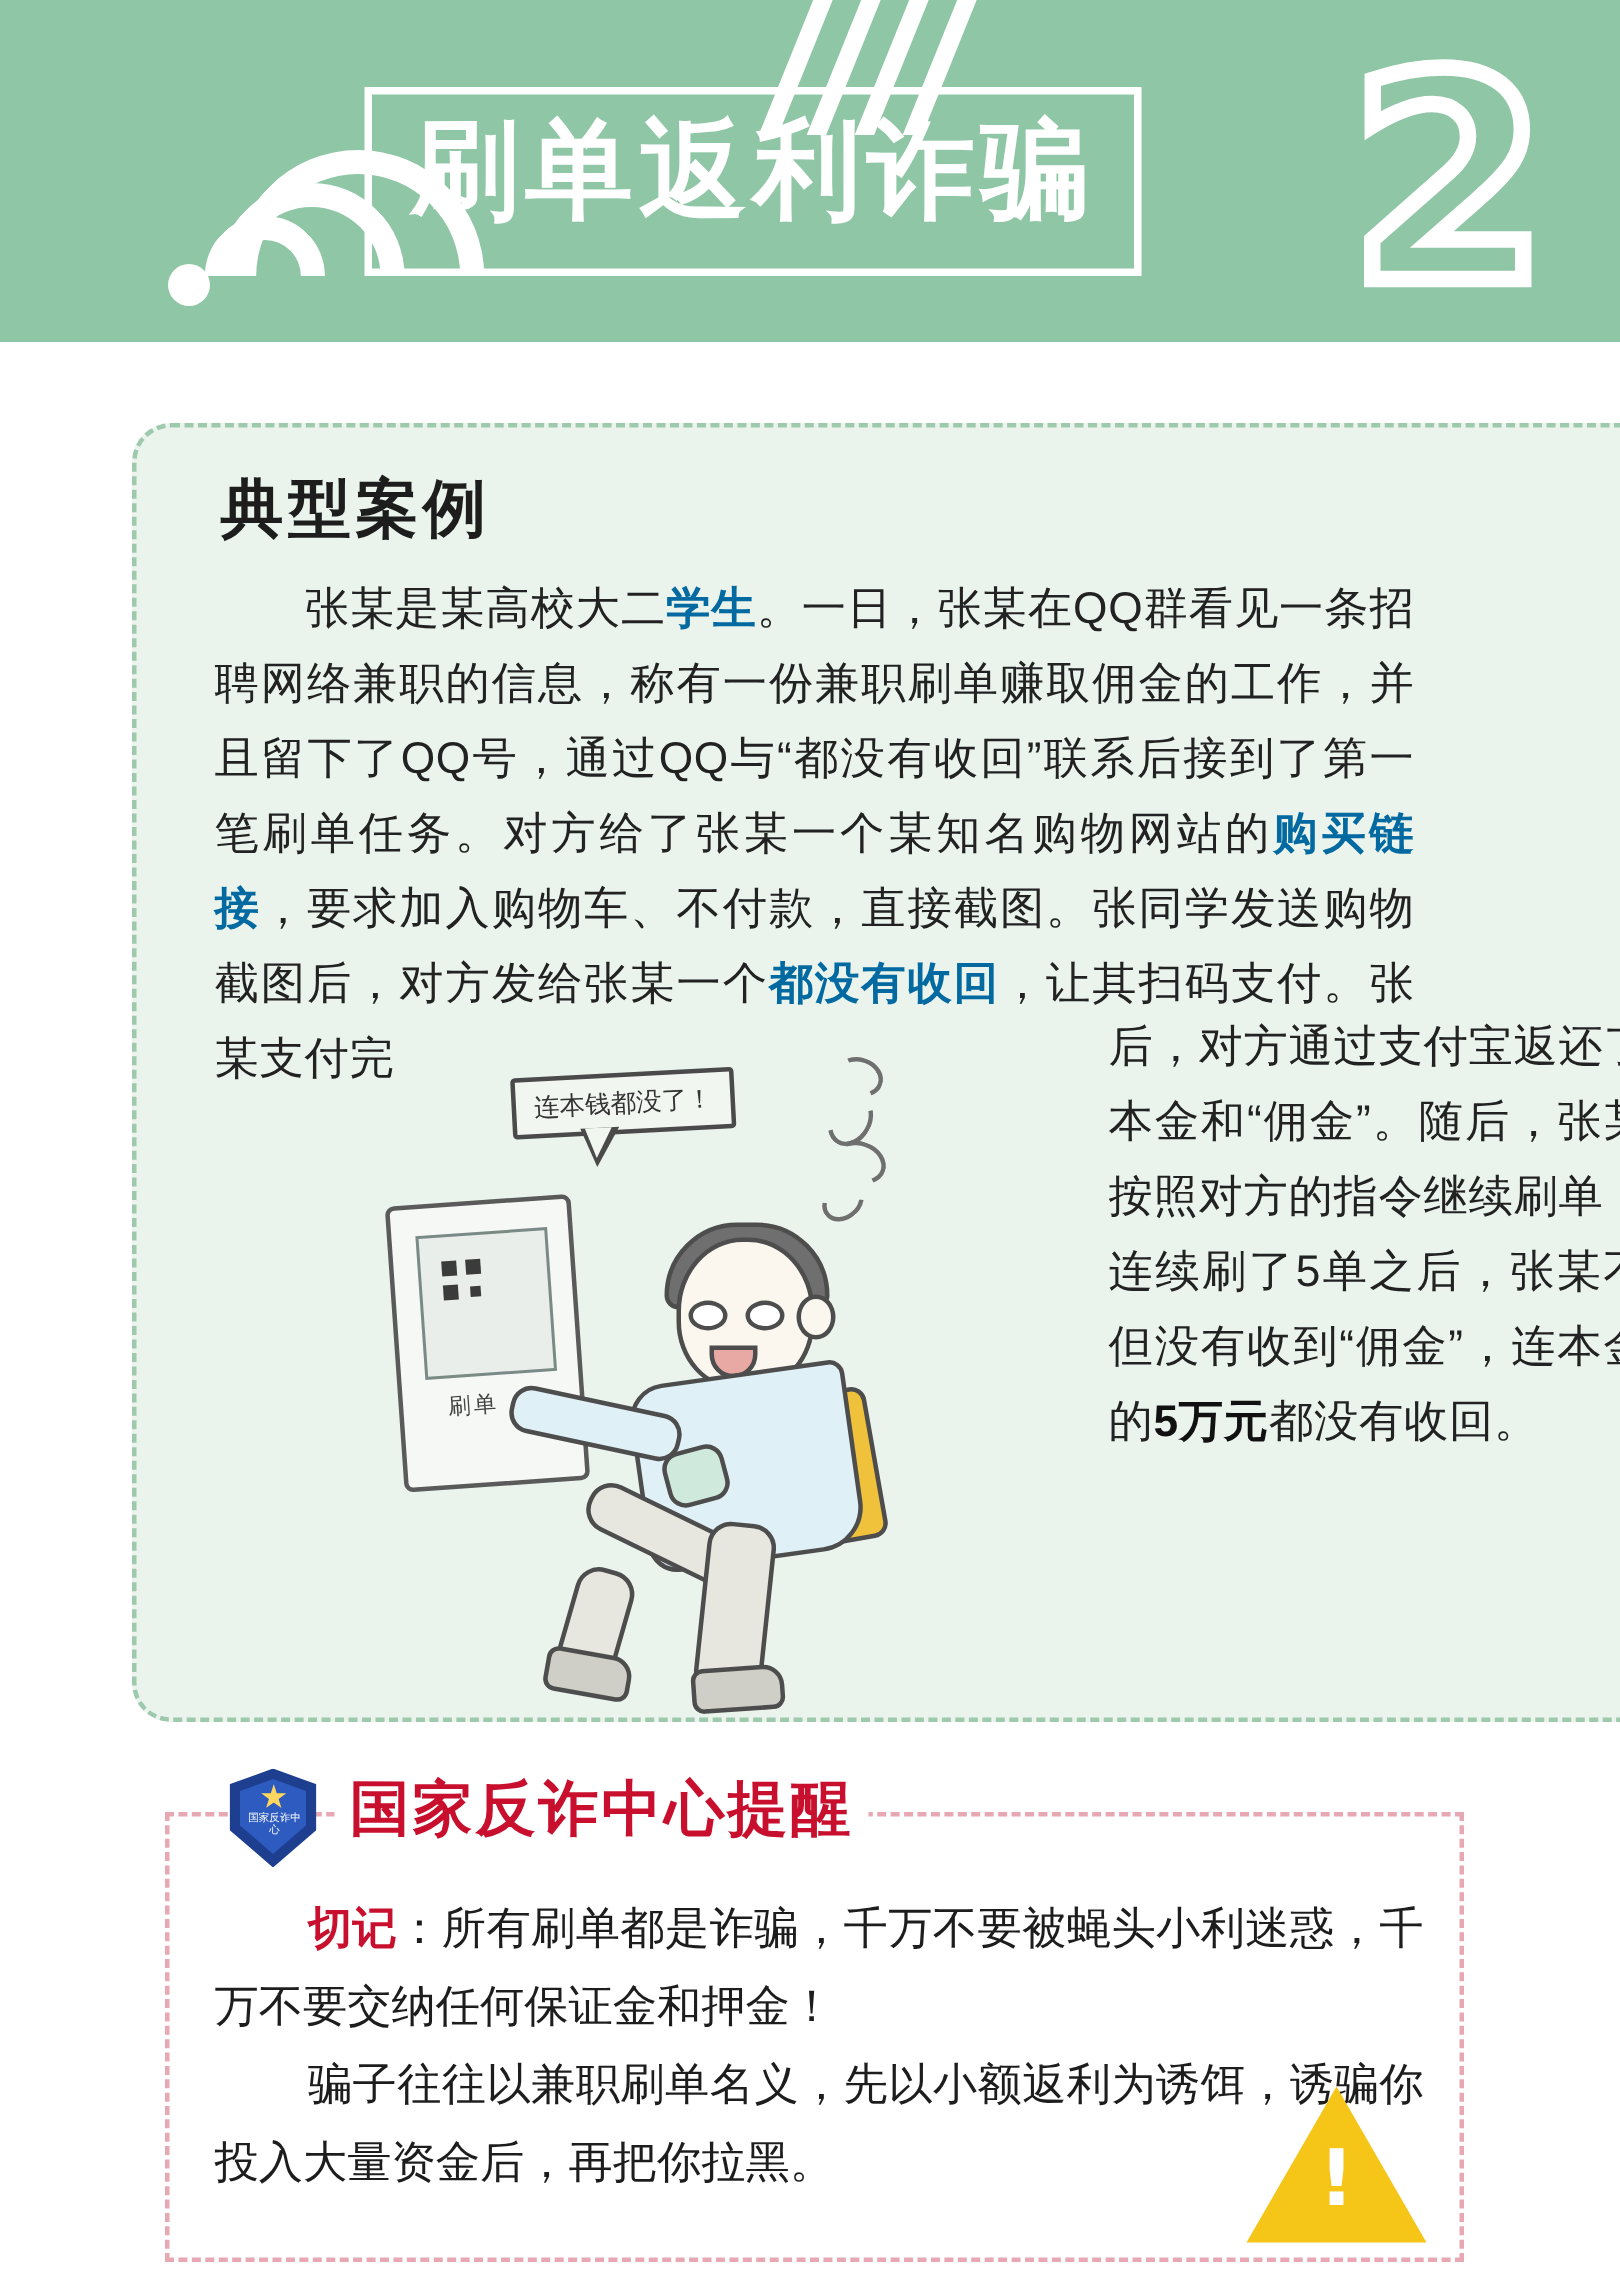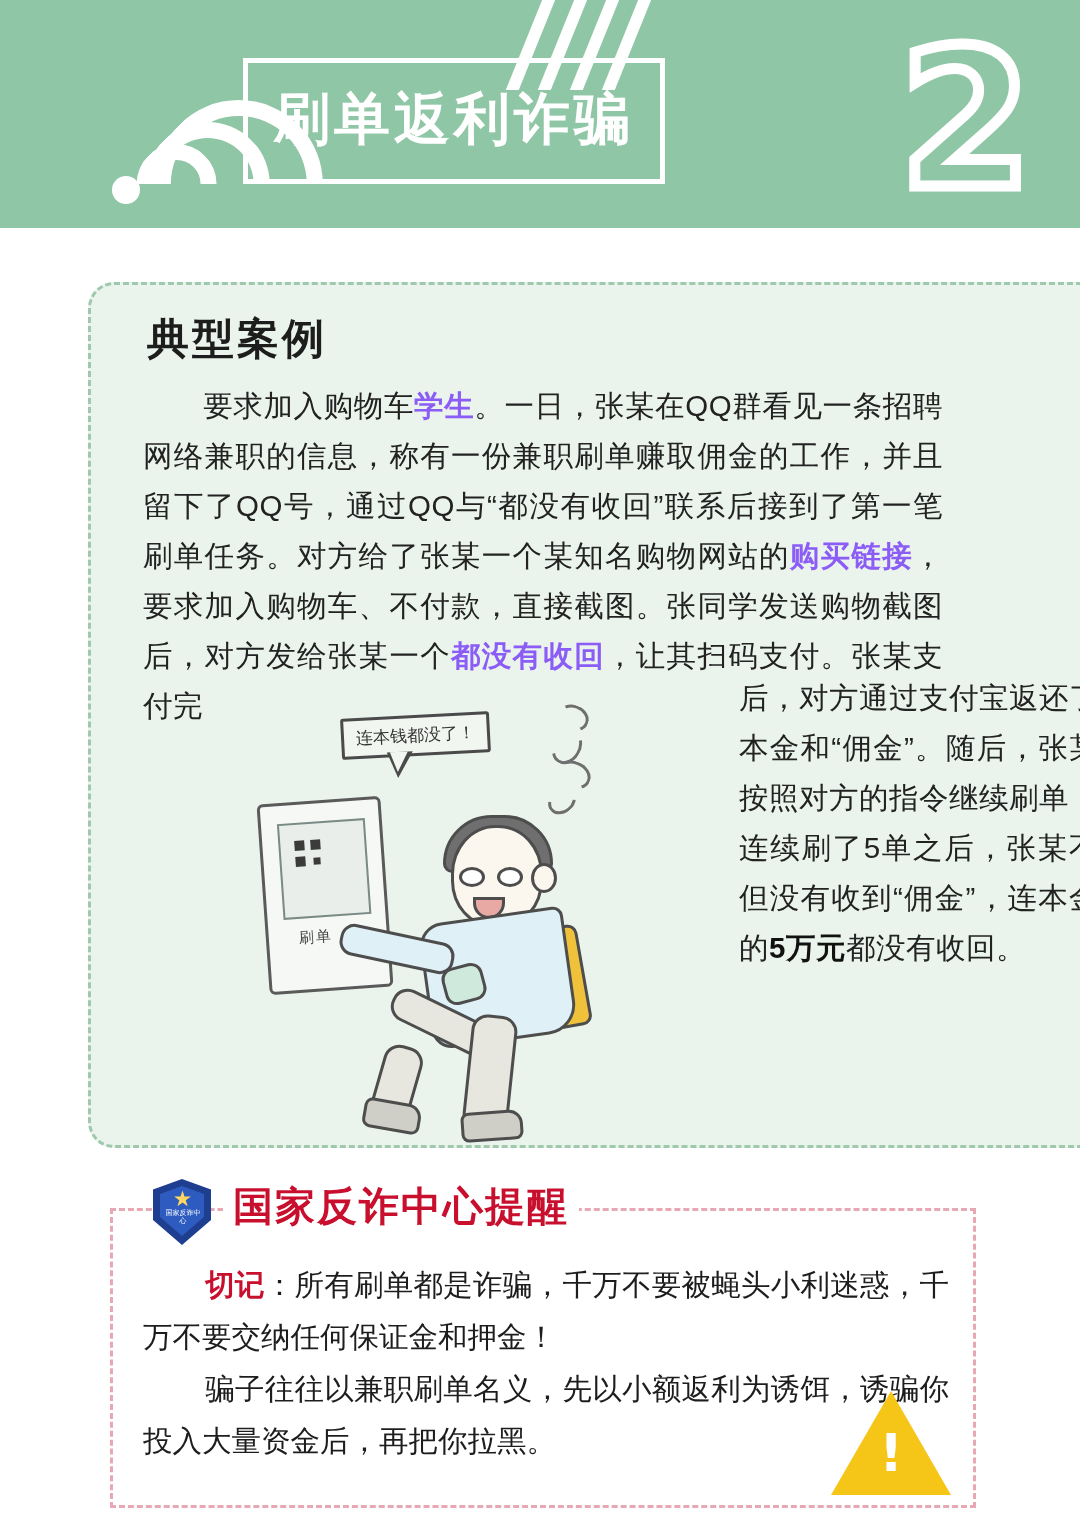--- a/index.html
+++ b/index.html
@@ -91,26 +91,26 @@
   }
 
   .title-box {
     position: absolute;
     left: 243px;
     top: 58px;
     padding: 14px 26px 18px 26px;
     border: 5px solid #ffffff;
   }
   .title-box .title-text {
-    font-size: 56px;
+    font-size: 72px;
     line-height: 84px;
     color: #ffffff;
     font-weight: 700;
     letter-spacing: 4px;
-    font-family: Liberation Serif, serif;
+    font-family: Liberation Mono, monospace;
     white-space: nowrap;
   }
 
   
   .case-box {
     position: absolute;
     left: 88px;
     top: 282px;
     width: 1066px;
     height: 866px;
@@ -136,21 +136,21 @@
     top: 96px;
     width: 800px;
     font-size: 29.5px;
     line-height: 50px;
     color: #222;
     text-align: justify;
     text-justify: inter-ideograph;
     letter-spacing: 0.5px;
   }
   .case-body .indent { display: inline-block; width: 60px; }
-  .case-body b { font-weight: 700; color: #8b5cf6; }
+  .case-body b { font-weight: 700; color: #0369a1; }
 
   .case-body-2 {
     position: absolute;
     right: 52px;
     top: 388px;
     width: 360px;
     font-size: 29.5px;
     line-height: 50px;
     color: #222;
     text-align: justify;
@@ -449,21 +449,21 @@
     <div class="title-text">刷单返利诈骗</div>
   </div>
 
   <div class="big-number">2</div>
 </div>
 
 <div class="case-box">
   <div class="case-title">典型案例</div>
 
   <div class="case-body">
-    <span class="indent"></span><span>要求加入购物车</span><b>学生</b><span>。一日，张某在QQ群看见一条招聘网络兼职的信息，称有一份兼职刷单赚取佣金的工作，并且留下了QQ号，通过QQ与“都没有收回”联系后接到了第一笔刷单任务。对方给了张某一个某知名购物网站的</span><b>购买链接</b><span>，要求加入购物车、不付款，直接截图。张同学发送购物截图后，对方发给张某一个</span><b>都没有收回</b><span>，让其扫码支付。张某支付完</span>
+    <span class="indent"></span><span>张某是某高校大二</span><b>学生</b><span>。一日，张某在QQ群看见一条招聘网络兼职的信息，称有一份兼职刷单赚取佣金的工作，并且留下了QQ号，通过QQ与“都没有收回”联系后接到了第一笔刷单任务。对方给了张某一个某知名购物网站的</span><b>购买链接</b><span>，要求加入购物车、不付款，直接截图。张同学发送购物截图后，对方发给张某一个</span><b>都没有收回</b><span>，让其扫码支付。张某支付完</span>
   </div>
 
   <div class="case-body-2">
     <span>后，对方通过支付宝返还了本金和“佣金”。随后，张某按照对方的指令继续刷单，连续刷了5单之后，张某不但没有收到“佣金”，连本金的</span><b>5万元</b><span>都没有收回。</span>
   </div>
 
   <div class="illus">
     <div class="speech">连本钱都没了！</div>
 
     <div class="machine">

